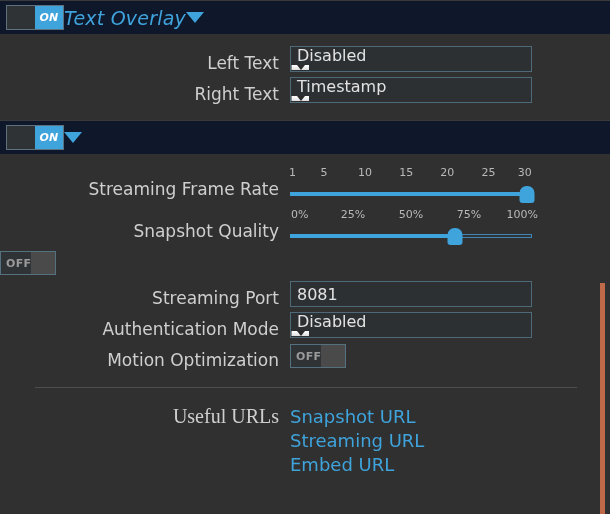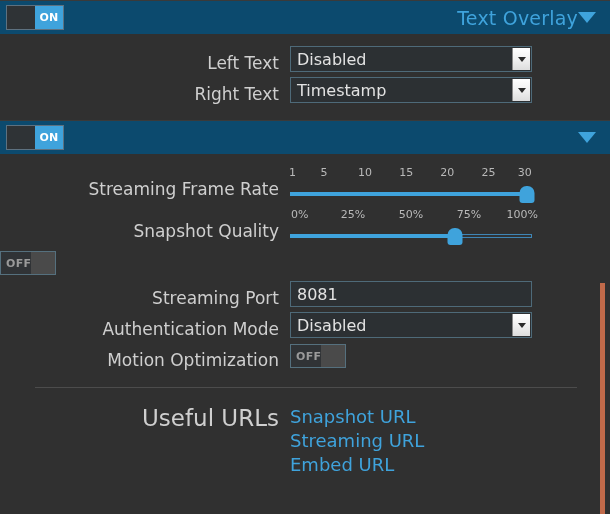--- a/index.html
+++ b/index.html
@@ -13,26 +13,27 @@
   body {
     background: #303030;
     font-family: "DejaVu Sans", sans-serif;
     color: #d7d7d7;
     position: relative;
   }
 
   
   .section-bar {
     height: 34px;
-    background: #0c4a6e;
-    display: flex;
-    align-items: center;
-    justify-content: space-between;
+    background: #0f172a;
+    display: flex;
+    align-items: center;
+    justify-content: flex-start;
     padding: 0 14px 0 6px;
     border-top: 1px solid #3a3a3a;
+    font-style: italic;
   }
 
   .section-title {
     color: #3fa3dc;
     font-size: 19px;
     letter-spacing: 0.2px;
     display: flex;
     align-items: center;
     white-space: nowrap;
   }
@@ -124,20 +125,21 @@
 
   
   .combo {
     width: 242px;
     height: 26px;
     background: #2c3033;
     border: 1px solid #4e6a79;
     display: flex;
     align-items: stretch;
     position: relative;
+    flex-direction: column;
   }
   .combo-value {
     flex: 1;
     display: flex;
     align-items: center;
     padding-left: 6px;
     font-size: 16px;
     color: #e2e2e2;
     white-space: nowrap;
     overflow: hidden;
@@ -228,23 +230,24 @@
 
   .urls-row {
     display: flex;
     align-items: flex-start;
     padding-top: 17px;
   }
   .urls-label {
     width: 290px;
     text-align: right;
     padding-right: 11px;
-    font-size: 23px;
+    font-size: 20px;
     color: #cfcfcf;
     white-space: nowrap;
+    font-family: Liberation Serif, serif;
   }
   .urls-list {
     display: flex;
     flex-direction: column;
   }
   .url-link {
     color: #3fa3dc;
     font-size: 18px;
     line-height: 24px;
     cursor: pointer;

